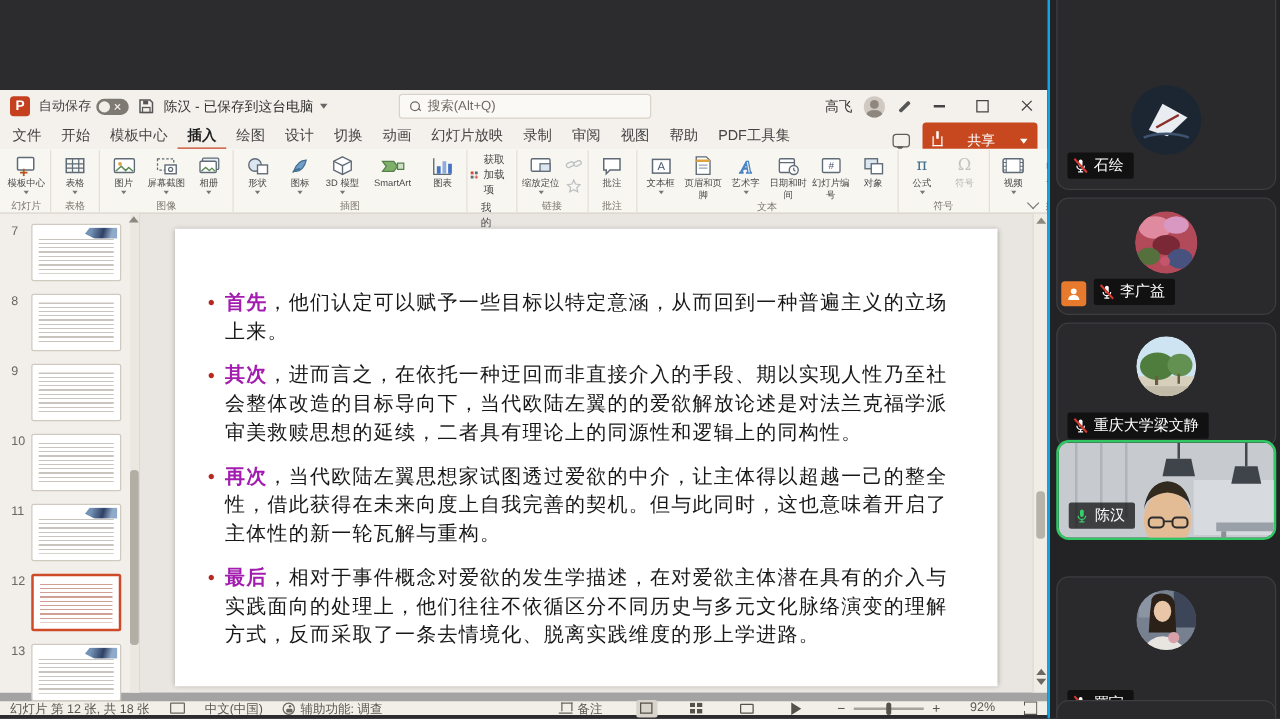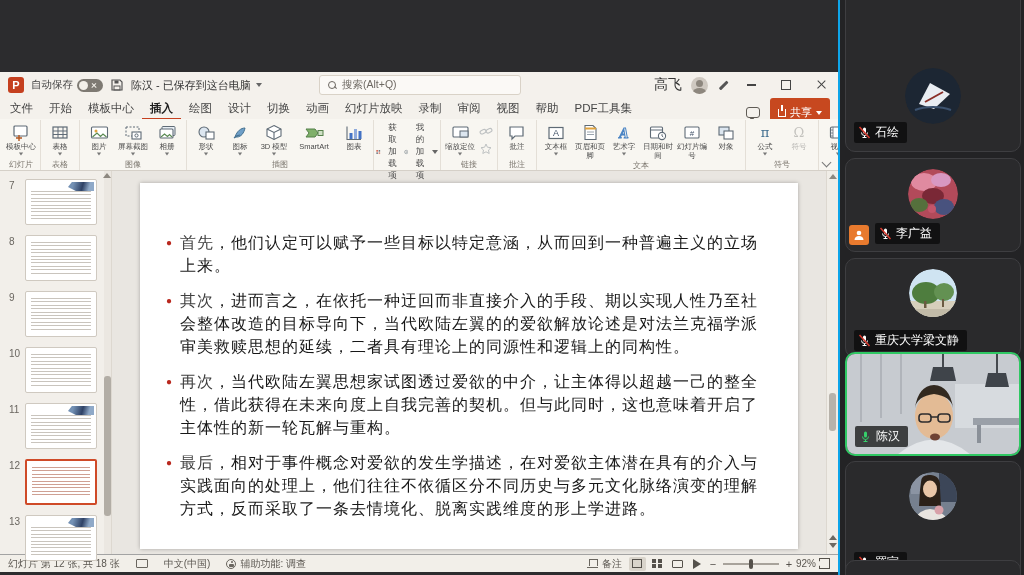--- a/index.html
+++ b/index.html
@@ -18,56 +18,56 @@
 .toggle .knob { position:absolute; left:2px; top:2px; width:9px; height:9px; border-radius:50%; background:#f2efe9; }
 .toggle .x1,.toggle .x2 { position:absolute; right:6px; top:6px; width:6px; height:1.4px; background:#f2efe9; }
 .toggle .x1 { transform:rotate(45deg);} .toggle .x2 { transform:rotate(-45deg);}
 .doc-title { font-size:11px; color:#333; display:flex; align-items:center; gap:5px; }
 .caret-down { width:0; height:0; border-left:3.5px solid transparent; border-right:3.5px solid transparent; border-top:4px solid #666; }
 .searchbox { position:absolute; left:319px; top:3px; width:202px; height:20px; background:#fbf9f6; border:1px solid #d9d2c7; border-radius:3px; display:flex; align-items:center; gap:6px; padding:0 8px; font-size:10.5px; color:#6e6963; }
 .mag { width:8px; height:8px; position:relative; flex:none; }
 .mag::before { content:""; position:absolute; left:0; top:0; width:6px; height:6px; border:1.2px solid #6e6963; border-radius:50%; }
 .mag::after { content:""; position:absolute; left:5.5px; top:5.5px; width:3px; height:1.2px; background:#6e6963; transform:rotate(45deg); }
 .title-right { margin-left:auto; display:flex; align-items:center; gap:9px; }
-.user-name { font-size:14px; color:#333; }
+.user-name { font-size:11px; color:#333; }
 .user-avatar { width:17px; height:17px; border-radius:50%; background:#cfc9c1; position:relative; overflow:hidden; }
 .user-avatar::before { content:""; position:absolute; left:5px; top:3px; width:7px; height:7px; border-radius:50%; background:#8d877e; }
 .user-avatar::after { content:""; position:absolute; left:2px; top:11px; width:13px; height:8px; border-radius:50%; background:#8d877e; }
 .pencil { width:12px; height:12px; position:relative; }
 .pencil::before { content:""; position:absolute; left:1px; top:5px; width:11px; height:2.5px; background:#555; transform:rotate(-45deg); border-radius:1px; }
 .winbtn { width:26px; height:20px; display:flex; align-items:center; justify-content:center; position:relative; }
 .wb-min::before { content:""; width:9px; height:1.3px; background:#444; }
 .wb-max::before { content:""; width:8px; height:8px; border:1.2px solid #444; }
 .wb-close::before,.wb-close::after { content:""; position:absolute; width:11px; height:1.3px; background:#444; }
 .wb-close::before { transform:rotate(45deg);} .wb-close::after { transform:rotate(-45deg);}
 
 
 .tabrow { height:21px; display:flex; align-items:flex-start; padding:0 2px; flex:none; position:relative; }
 .tab { padding:3px 8px 4px; font-size:11.5px; color:#454545; white-space:nowrap; }
 .tab.active { color:#1c1c1c; font-weight:bold; border-bottom:2.5px solid #c5401f; padding-bottom:2px; }
 .tabrow-right { margin-left:auto; display:flex; align-items:center; gap:10px; padding:0 6px 2px 0; }
 .bubble { width:14px; height:11px; border:1.2px solid #5f5b55; border-radius:3px; position:relative; }
 .bubble::after { content:""; position:absolute; left:2px; bottom:-4px; border-left:3px solid transparent; border-right:3px solid transparent; border-top:4px solid #5f5b55; }
-.share-btn { height:29px; background:#c7481f; border-radius:3px; color:#fff; font-size:11px; display:flex; align-items:center; gap:4px; padding:0 8px; }
+.share-btn { height:29px; background:#c7481f; border-radius:3px; color:#fff; font-size:11px; display:flex; align-items:center; gap:20px; padding:0 8px; }
 .share-ic { width:8px; height:8px; border:1.2px solid #fff; border-top:none; position:relative; }
 .share-ic::after { content:""; position:absolute; left:2.2px; top:-4px; width:1.4px; height:6px; background:#fff; }
 .share-btn .caret-down { border-top-color:#fff; }
 
 
 .ribbon { height:52px; background:#f8f6f1; border-bottom:1px solid #d5d0c8; display:flex; align-items:stretch; padding:1px 2px 0 2px; flex:none; position:relative; }
 .rgroup { display:flex; flex-direction:column; align-items:center; padding:0 2px; border-right:1px solid #e4dfd7; }
 .rgroup-btns { flex:1; display:flex; align-items:flex-start; }
 .rgroup-label { font-size:8px; color:#7b766e; height:11px; display:flex; align-items:center; }
 .rbtn { display:flex; flex-direction:column; align-items:center; width:34px; font-size:7.5px; color:#4a4a4a; text-align:center; line-height:1.2; padding-top:3px; }
 .rbtn.wide { width:46px; }
 .rbtn .ric { height:19px; display:flex; align-items:center; justify-content:center; }
 .rbtn .lbl { display:flex; flex-direction:column; align-items:center; }
 .rbtn .caret-down { border-top-color:#777; transform:scale(.7); margin-top:1px; }
 .rbtn.disabled { opacity:.38; }
-.addin-col { display:flex; justify-content:center; gap:3px; padding-top:2px;text-align:center; }
+.addin-col { display:flex; flex-direction:column; justify-content:center; gap:3px; padding-top:2px; }
 .addin-row { display:flex; align-items:center; gap:4px; font-size:8.5px; color:#4a4a4a; }
 .smallcol { display:flex; flex-direction:column; gap:2px; padding-top:3px; }
 .sbtn { width:18px; height:16px; display:flex; align-items:center; justify-content:center; }
 .glyph-ic { font-size:13px; color:#3f6d8e; font-family:"DejaVu Serif",serif; }
 .glyph-ic.gray { color:#70706e; }
 .collapse-chevron { position:absolute; right:8px; bottom:4px; width:7px; height:7px; border-right:1.4px solid #777; border-bottom:1.4px solid #777; transform:rotate(45deg); }
 
 
 .work { flex:1; display:flex; min-height:0; background:#e9e6e1; }
 .thumbs { width:112px; background:#f2efea; border-right:1px solid #ddd8d0; position:relative; padding:8px 0 0 0; flex:none; }
@@ -81,35 +81,35 @@
 .tscroll { position:absolute; right:0; top:0; width:7px; height:100%; background:#ebe7e1; }
 .tscroll .tsthumb { position:absolute; right:0; top:205px; width:7px; height:140px; background:#b2ada5; border-radius:3px; }
 .tsarrow { position:absolute; right:0; top:2px; width:0; height:0; border-left:4px solid transparent; border-right:4px solid transparent; border-bottom:5px solid #8d8880; }
 
 
 .canvas { flex:1; position:relative; overflow:hidden; }
 .slide { position:absolute; left:28px; top:12px; width:658px; height:366px; background:#fff; box-shadow:0 0 4px rgba(0,0,0,.28); }
 .scontent { padding:48px 34px 0 26px; font-family:"Liberation Serif","DejaVu Serif",serif; font-size:16px; line-height:23px; color:#181818; letter-spacing:1px; }
 .bullet { display:flex; margin-bottom:12px; }
 .bdot { color:#b9281e; font-size:10px; line-height:23px; margin-right:7px; flex:none; }
-.lead { color:#404040; font-weight:normal; }
+.lead { color:#a21caf; font-weight:bold; }
 
 
 .vscroll { width:12px; background:#f0ede7; border-left:1px solid #ddd8d0; position:relative; flex:none; }
 .vs-up { position:absolute; top:3px; left:2px; width:0; height:0; border-left:4px solid transparent; border-right:4px solid transparent; border-bottom:5px solid #8d8880; }
 .vs-thumb { position:absolute; top:222px; left:2px; width:7px; height:38px; background:#b7b2aa; border-radius:3px; }
 .vs-dbl { position:absolute; bottom:6px; left:2px; display:flex; flex-direction:column; gap:3px; }
 .vs-dbl i { width:0; height:0; border-left:4px solid transparent; border-right:4px solid transparent; }
 .vs-dbl .u { border-bottom:5px solid #6d6862; }
 .vs-dbl .d { border-top:5px solid #6d6862; }
 
 
-.status { height:18px; background:#f2efe9; border-top:1px solid #a3a3a3; display:flex; align-items:center; font-size:10px; color:#5b5751; padding:0 8px; flex:none; }
+.status { height:18px; background:#f2efe9; border-top:7px solid #a3a3a3; display:flex; align-items:center; font-size:10px; color:#5b5751; padding:0 8px; flex:none; }
 .st-item { margin-right:16px; white-space:nowrap; display:flex; align-items:center; gap:4px; }
-.st-right { margin-left:auto; display:flex; align-items:center; gap:3px; }
+.st-right { margin-left:auto; display:flex; align-items:center; gap:23px; }
 .disp-ic { width:12px; height:9px; border:1.1px solid #6a665f; border-radius:1px; position:relative; }
 .acc-ic { width:10px; height:10px; border:1.1px solid #6a665f; border-radius:50%; position:relative; }
 .acc-ic::before { content:""; position:absolute; left:3.4px; top:1.5px; width:2px; height:2px; border-radius:50%; background:#6a665f; }
 .acc-ic::after { content:""; position:absolute; left:2px; top:4px; width:5px; height:3px; background:#6a665f; border-radius:1px; }
 .notes-ic { width:11px; height:9px; border-bottom:1.2px solid #6a665f; position:relative; }
 .notes-ic::before { content:""; position:absolute; left:2px; top:0; width:7px; height:6px; border:1.1px solid #6a665f; border-bottom:none; }
 .view-ic { width:17px; height:14px; display:flex; align-items:center; justify-content:center; border-radius:2px; }
 .view-ic.on { background:#d9d4cb; }
 .vi-norm { width:10px; height:9px; border:1.1px solid #55514b; }
 .vi-sort { width:10px; height:9px; background:
@@ -707,21 +707,21 @@
         <svg width="13" height="13" viewBox="0 0 13 13">
             <rect x="5" y="1.5" width="3" height="6" rx="1.5" fill="#fff"></rect>
             <path d="M3.5 6.5a3 3 0 0 0 6 0" stroke="#fff" fill="none"></path>
             <path d="M6.5 9.5v2M4.5 11.5h4" stroke="#fff"></path>
             <path d="M1.5 1l10 11" stroke="#d43a2f" stroke-width="1.6"></path>
           </svg>
         <span>重庆大学梁文静</span>
       </span>
     </div>
 
-    <div class="tile speaking" style="top:352px;height:104px;">
+    <div class="tile speaking" style="top:352px;height:80px;">
       <span class="videofill">
         <svg width="174" height="101" viewBox="0 0 174 101" preserveAspectRatio="xMidYMid slice">
             <rect width="174" height="101" fill="#c7cbd0"></rect>
             <path d="M14 0v68M34 0v64M54 0v60" stroke="#b0b4ba" stroke-width="2"></path>
             <rect x="108" y="30" width="66" height="44" fill="#d7dbdf"></rect>
             <path d="M96 0v13" stroke="#45494e" stroke-width="2"></path>
             <polygon points="86,13 106,13 109,27 83,27" fill="#3f444a"></polygon>
             <path d="M150 0v19" stroke="#45494e" stroke-width="2"></path>
             <polygon points="141,19 159,19 162,33 138,33" fill="#3f444a"></polygon>
             <rect x="126" y="64" width="48" height="7" fill="#9aa0a8"></rect>

